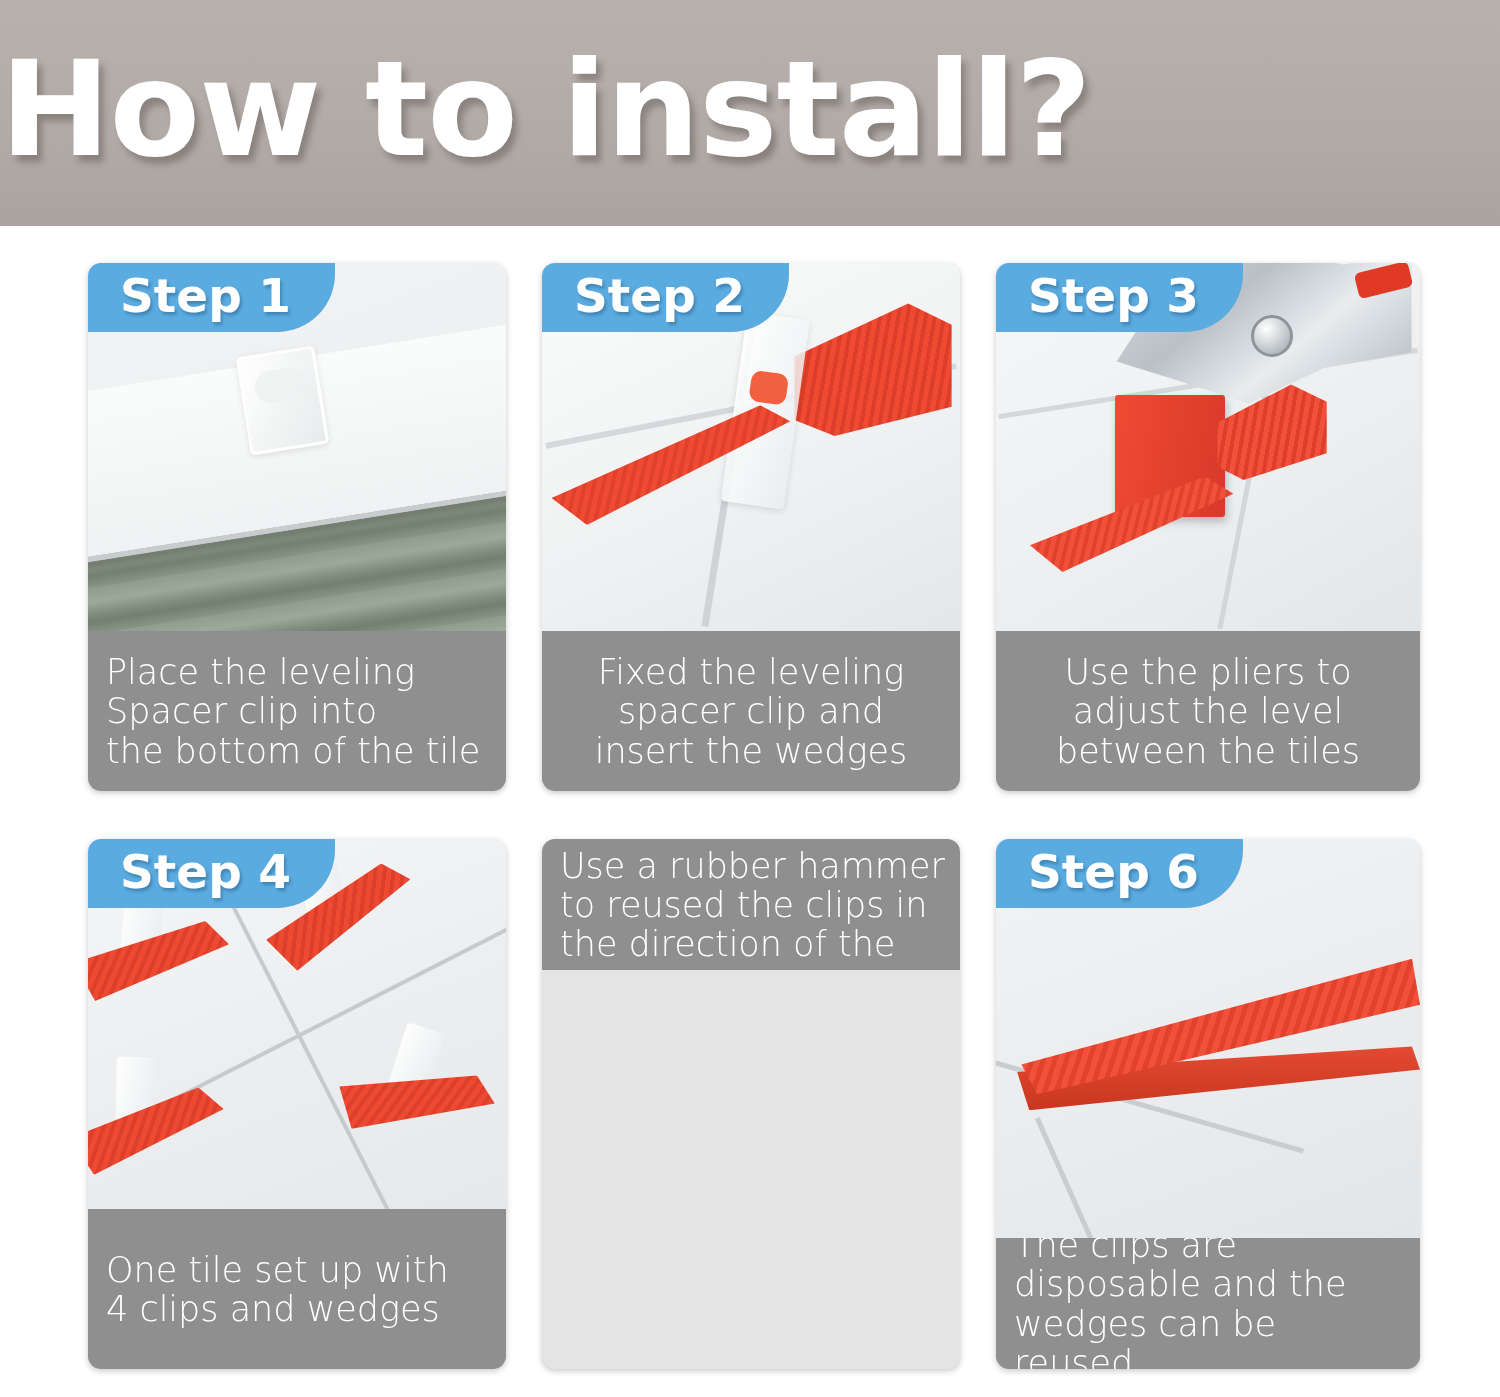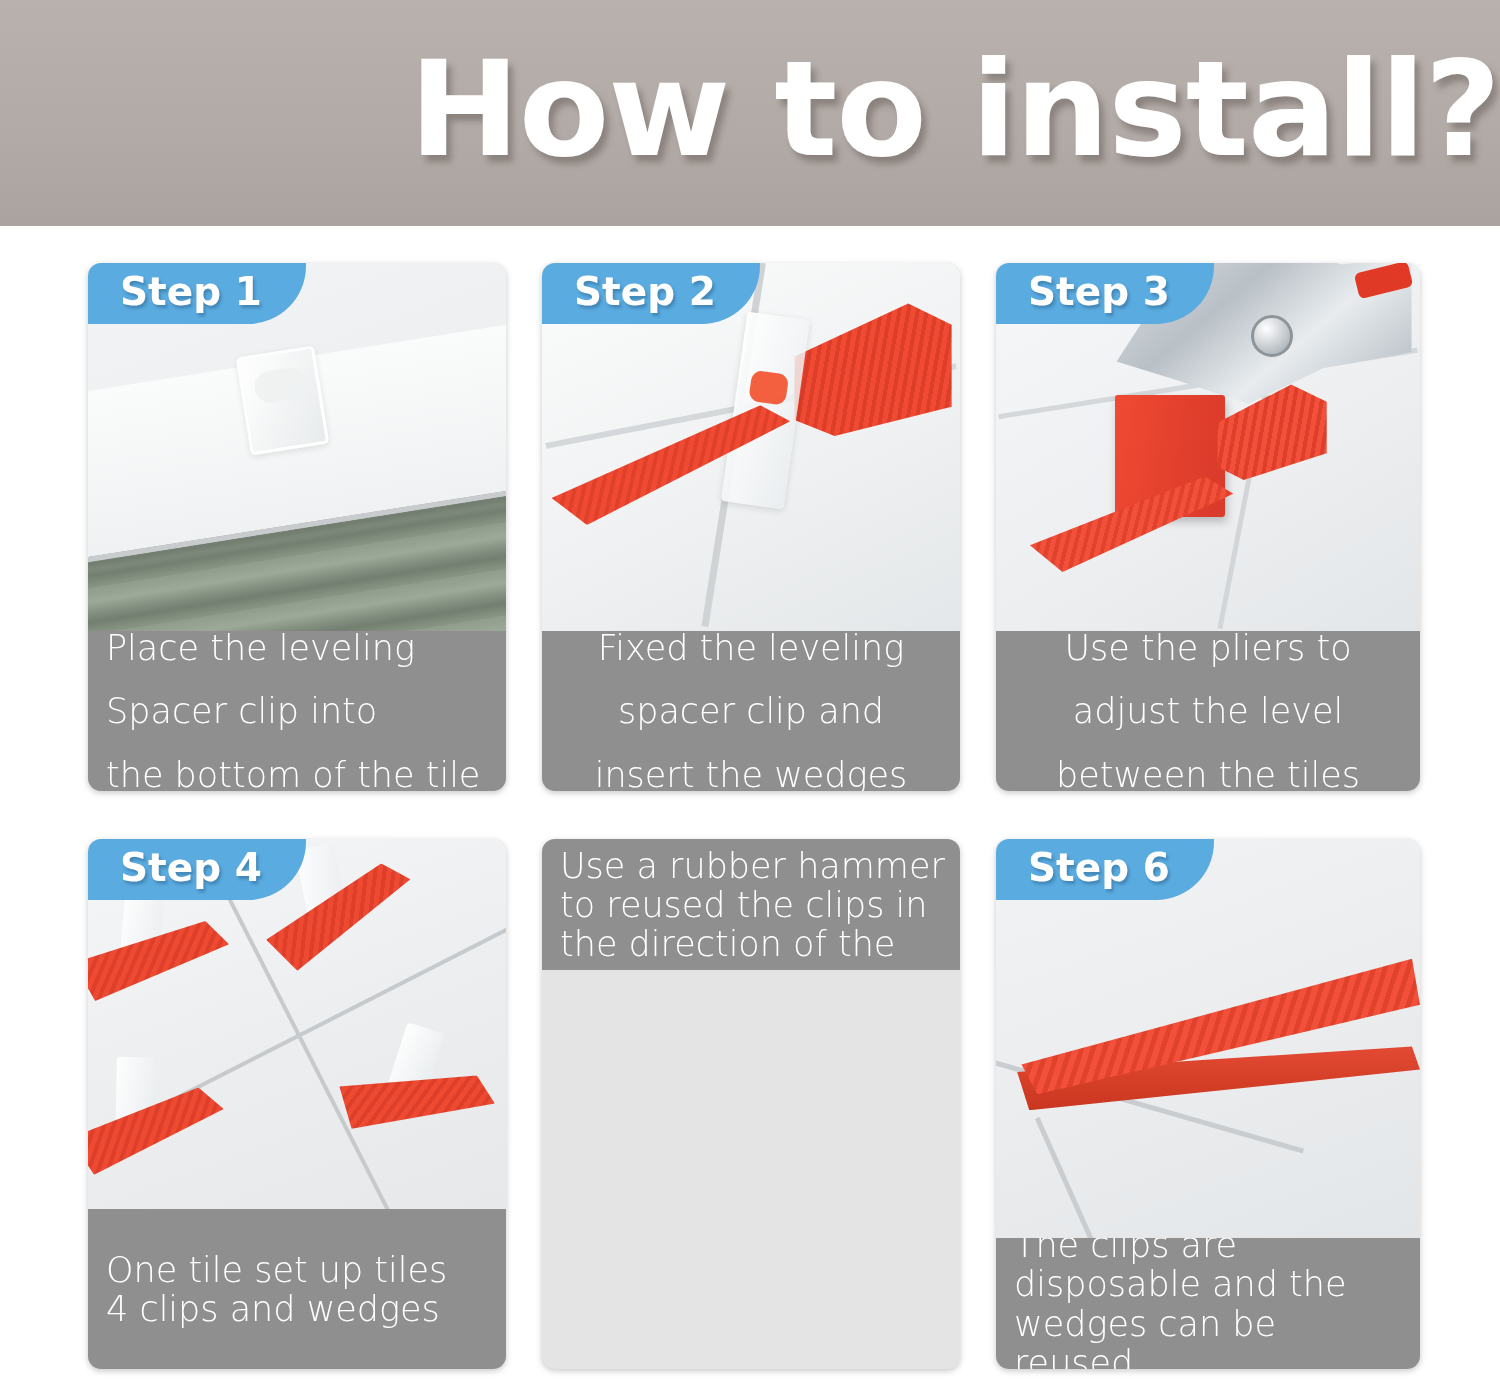--- a/index.html
+++ b/index.html
@@ -12,21 +12,21 @@
     overflow: hidden;
   }
 
   
   .header-bar {
     width: 1500px;
     height: 226px;
     background: linear-gradient(180deg, #b8b1ad 0%, #b2aaa6 60%, #aba39f 100%);
     display: flex;
     align-items: center;
-    justify-content: flex-end;
+    justify-content: flex-start;
     position: relative;
   }
   .header-title {
     font-size: 132px;
     font-weight: bold;
     color: #ffffff;
     letter-spacing: -1px;
     line-height: 1;
     text-shadow: 5px 7px 6px rgba(90,82,78,0.45);
     padding-bottom: 8px;
@@ -68,21 +68,21 @@
     position: absolute;
     top: 0;
     left: 0;
     z-index: 20;
     background: #5aabe0;
     border-bottom-right-radius: 58px;
     padding: 9px 44px 13px 32px;
     min-width: 182px;
   }
   .badge-label {
-    font-size: 39px;
+    font-size: 47px;
     font-weight: bold;
     color: #ffffff;
     line-height: 1;
     letter-spacing: 0px;
     text-shadow: 2px 3px 3px rgba(40,90,130,0.45);
     white-space: nowrap;
     font-family: "DejaVu Sans", sans-serif;
   }
 
   
@@ -97,21 +97,21 @@
     color: #ffffff;
     font-size: 35px;
     line-height: 1.12;
     white-space: pre;
     font-family: "DejaVu Sans", sans-serif;
     font-weight: 300;
   }
   .cap-left   { text-align: left; }
   .cap-center { text-align: center; }
 
-  .c-h150 { height: 160px; gap: 24px; }
+  .c-h150 { height: 160px; }
   .c-h110 { height: 160px; }
   .c-h200 { height: 131px; }
 
   
   .scene { position: absolute; inset: 0; }
 
   
   .s1-bg { position:absolute; inset:0; background:linear-gradient(160deg,#f3f4f5 0%,#eceef0 55%,#e7e9eb 100%); }
   .s1-tile {
     position:absolute; left:-6%; top:26%; width:112%; height:46%;
@@ -349,21 +349,21 @@
         <div class="s4-set s4-p4">
             <span class="c"></span>
             <span class="w"></span>
           </div>
       </div>
       <div class="badge">
         <div class="badge-label">Step 4</div>
       </div>
     </div>
     <div class="caption c-h110">
-      <div class="caption-line cap-left">One tile set up tiles</div>
+      <div class="caption-line cap-left">One tile set up with</div>
       <div class="caption-line cap-left">4 clips and wedges</div>
     </div>
   </div>
 
   <div class="step-card tall">
     <div class="caption c-h200">
       <div class="caption-line cap-left">Use a rubber hammer</div>
       <div class="caption-line cap-left">to reused the clips in</div>
       <div class="caption-line cap-left">the direction of the</div>
     </div>

